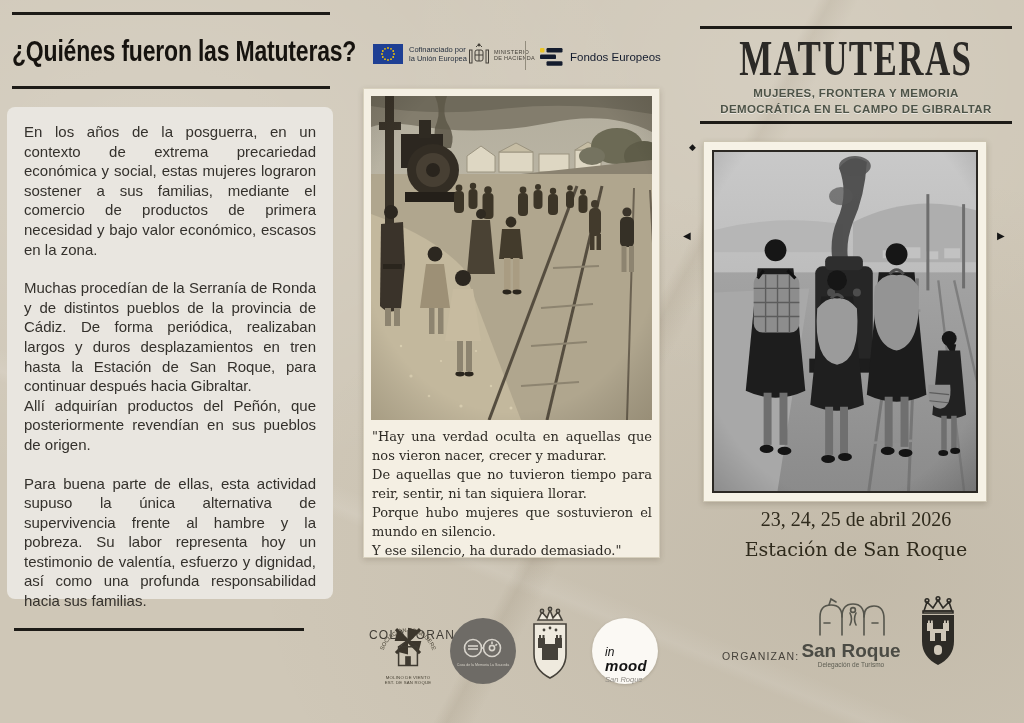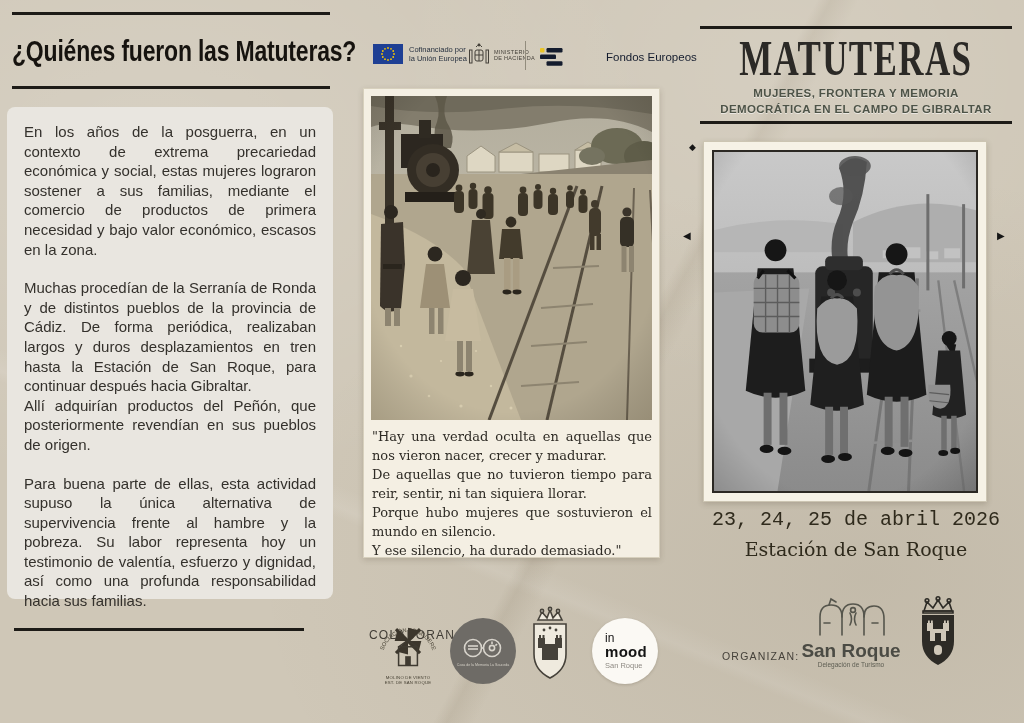--- a/index.html
+++ b/index.html
@@ -28,39 +28,39 @@
   .lp-box p{margin:0 0 19px 0;font-size:15px;line-height:19.6px;color:#34312c;
     text-align:justify;white-space:pre-line;}
   .lp-box p:last-child{margin-bottom:0;}
   
   .fund-eu{position:absolute;left:373px;top:44px;display:flex;gap:6px;align-items:center;}
   .eu-label{font-size:7.5px;line-height:9px;color:#26303f;white-space:pre-line;}
   .fund-min{position:absolute;left:468px;top:41px;display:flex;gap:4px;align-items:center;}
   .min-label{font-size:5.5px;line-height:6.5px;color:#45413a;white-space:pre-line;letter-spacing:.3px;}
   .fund-div{position:absolute;left:525px;top:41px;width:1px;height:29px;background:#928c7d;}
   .fund-fondos{position:absolute;left:538px;top:47px;display:flex;gap:7px;align-items:center;}
-  .fondos-label{font-size:11.5px;color:#141c2e;margin-left:36px;}
+  .fondos-label{font-size:11.5px;color:#141c2e;}
   
   .center-card{position:absolute;left:363px;top:88px;width:297px;height:470px;
     background:#f4efe3;border:1px solid #d7d0bd;box-sizing:border-box;
     box-shadow:0 2px 6px rgba(60,50,30,.18);}
   .center-photo{position:absolute;left:371px;top:96px;width:281px;height:324px;}
   .center-photo svg{display:block;width:100%;height:100%;}
   .quote{position:absolute;left:372px;top:427px;width:280px;
     font-family:"DejaVu Serif",serif;font-size:13px;line-height:19px;color:#2e2b25;
     white-space:pre-line;text-align:justify;}
   .colaboran{position:absolute;left:369px;top:628px;font-size:12px;letter-spacing:1.2px;color:#403c35;}
   .logo-abs{position:absolute;}
   .memoria-circle{width:66px;height:66px;border-radius:50%;background:#6e6b66;
     display:flex;flex-direction:column;align-items:center;justify-content:center;box-sizing:border-box;}
   .memoria-caption{font-size:3.6px;color:#d3cfc5;margin-top:2px;text-align:center;}
   .inmood-circle{width:66px;height:66px;border-radius:50%;background:#fbf9f4;
     box-shadow:0 1px 3px rgba(60,50,30,.2);
-    display:flex;flex-direction:column;align-items:flex-start;justify-content:center;
-    padding-left:13px;box-sizing:border-box;}
+    display:flex;flex-direction:column;align-items:flex-start;justify-content:flex-end;
+    padding-left:13px;box-sizing:border-box;font-style:italic;}
   .inmood-l1{font-size:12px;line-height:11px;color:#141414;}
   .inmood-l2{font-size:15px;line-height:15px;font-weight:700;color:#141414;letter-spacing:.3px;}
   .inmood-l3{font-size:7.5px;color:#8f8b84;margin-top:2px;}
   
   .rule-r1{left:700px;top:26px;width:312px;}
   .rule-r2{left:700px;top:121px;width:312px;height:2.5px;}
   .rp-title{position:absolute;left:700px;top:36px;width:312px;margin:0;text-align:center;
     font-family:"Liberation Serif",serif;font-weight:700;font-size:38px;color:#2b2926;}
   .rp-title .condensed{display:inline-block;transform:scale(.92,1.32);transform-origin:center;
     letter-spacing:1.5px;white-space:nowrap;}
@@ -69,21 +69,21 @@
   .rp-sub1{top:87px;} .rp-sub2{top:103px;}
   .photo-frame{position:absolute;left:703px;top:141px;width:284px;height:361px;box-sizing:border-box;
     background:#f6f2e6;border:1px solid #ccc5b2;box-shadow:0 2px 6px rgba(60,50,30,.2);padding:8px;}
   .photo-frame-inner{width:100%;height:100%;border:2px solid #2b2823;box-sizing:border-box;overflow:hidden;}
   .photo-frame-inner svg{display:block;width:100%;height:100%;}
   .handle{position:absolute;color:#161616;line-height:1;}
   .handle-diamond{left:689px;top:143px;font-size:9px;}
   .arrow-left{left:683px;top:231px;font-size:10px;}
   .arrow-right{left:997px;top:231px;font-size:10px;}
   .dates{position:absolute;left:700px;top:508px;width:312px;text-align:center;
-    font-family:Liberation Mono, monospace;font-size:20px;color:#2f2a1c;}
+    font-family:Liberation Serif, serif;font-size:20px;color:#2f2a1c;}
   .venue{position:absolute;left:700px;top:538px;width:312px;text-align:center;
     font-family:"DejaVu Serif",serif;font-size:19px;color:#2f2a1c;}
   .organizan{position:absolute;left:722px;top:650px;font-size:10.5px;letter-spacing:1.2px;color:#45413a;}
   .sanroque-logo{position:absolute;left:797px;top:597px;width:108px;text-align:center;}
   .sanroque-name{font-family:"Liberation Sans",sans-serif;font-weight:700;font-size:19px;
     color:#4b4b44;line-height:20px;}
   .sanroque-sub{font-size:6.5px;color:#5d5d52;}
   .escudo-org{position:absolute;left:913px;top:595px;width:50px;height:78px;}
   .stamp-caption{position:absolute;left:0;top:64px;width:64px;text-align:center;
     font-size:4.3px;line-height:5.2px;color:#464033;white-space:pre-line;letter-spacing:.2px;}

